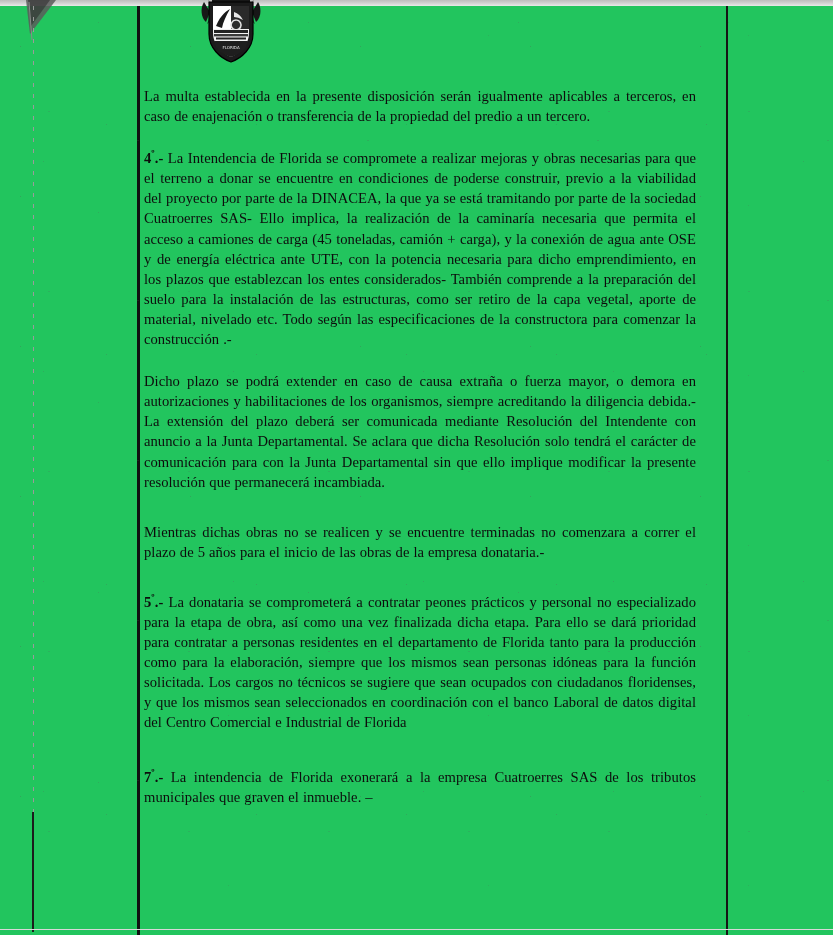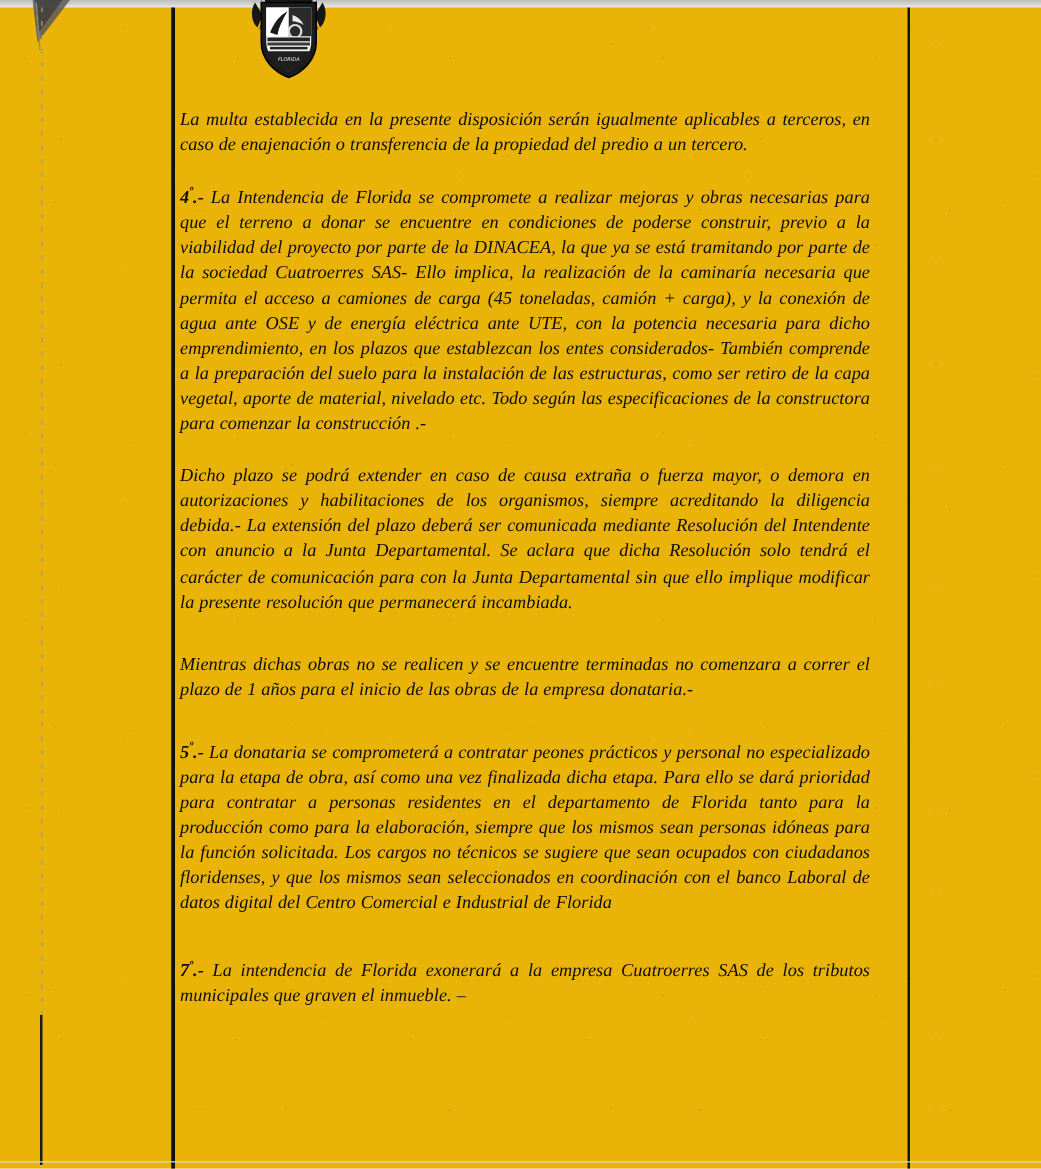--- a/index.html
+++ b/index.html
@@ -12,22 +12,21 @@
     height: 935px;
     position: relative;
     overflow: hidden;
     font-family: "Liberation Serif", "DejaVu Serif", serif;
   }
 
   
   .scan-page {
     position: absolute;
     inset: 0;
-    background: #eab308;
-    font-style: italic;
+    background: #22c55e;
   }
 
   
   .scan-noise {
     position: absolute;
     inset: 0;
     pointer-events: none;
     opacity: .55;
     background-image:
       radial-gradient(circle at 12% 31%, rgba(90,90,90,.55) 0 .6px, transparent .7px),
@@ -175,21 +174,21 @@
 
   <div class="doc-body">
 
     <p class="para">La multa establecida en la presente disposición serán igualmente aplicables a terceros, en caso de enajenación o transferencia de la propiedad del predio a un tercero.</p>
 
     <p class="para"><span class="lead">4<span class="ord">º</span>.-</span>
       <span>La Intendencia de Florida se compromete a realizar mejoras y obras necesarias para que el terreno a donar se encuentre en condiciones de poderse construir, previo a la viabilidad del proyecto por parte de la DINACEA, la que ya se está tramitando por parte de la sociedad Cuatroerres SAS-  Ello implica, la realización de la caminaría necesaria que permita el acceso a camiones de carga (45 toneladas, camión + carga), y la conexión de agua ante OSE y de energía eléctrica ante UTE, con la potencia necesaria para dicho emprendimiento, en los plazos que establezcan los entes considerados- También comprende a la preparación del suelo para la instalación de las estructuras, como ser retiro de la capa vegetal, aporte de material, nivelado etc. Todo según las especificaciones de la constructora para comenzar la construcción .-</span></p>
 
     <p class="para gap-lg">Dicho plazo se podrá extender en caso de causa extraña o fuerza mayor, o demora en autorizaciones y habilitaciones de los organismos, siempre acreditando la diligencia debida.- La extensión del plazo deberá ser comunicada mediante Resolución del Intendente con anuncio a la Junta Departamental. Se aclara que dicha Resolución solo tendrá el carácter de comunicación para con la Junta Departamental sin que ello implique modificar la presente resolución que permanecerá incambiada.</p>
 
-    <p class="para gap-lg">Mientras dichas obras no se realicen y se encuentre terminadas no comenzara a correr el plazo de 1 años para el inicio de las obras de la empresa donataria.-</p>
+    <p class="para gap-lg">Mientras dichas obras no se realicen y se encuentre terminadas no comenzara a correr el plazo de 5 años para el inicio de las obras de la empresa donataria.-</p>
 
     <p class="para gap-xl"><span class="lead">5<span class="ord">º</span>.-</span>
       <span>La donataria se comprometerá a contratar peones prácticos y personal no especializado para la etapa de obra, así como una vez finalizada dicha etapa. Para ello se dará prioridad para contratar a personas residentes en el departamento de Florida tanto para la producción como para la elaboración, siempre que los mismos sean personas idóneas para la función solicitada. Los cargos no técnicos se sugiere que sean ocupados con ciudadanos floridenses, y que los mismos sean seleccionados en coordinación con el banco Laboral de datos digital del Centro Comercial e Industrial de Florida</span></p>
 
 
     <p class="para"><span class="lead">7<span class="ord">º</span>.-</span>
       <span>La intendencia de Florida exonerará a la empresa Cuatroerres SAS de los tributos municipales que graven el inmueble. –</span></p>
 
   </div>
 

